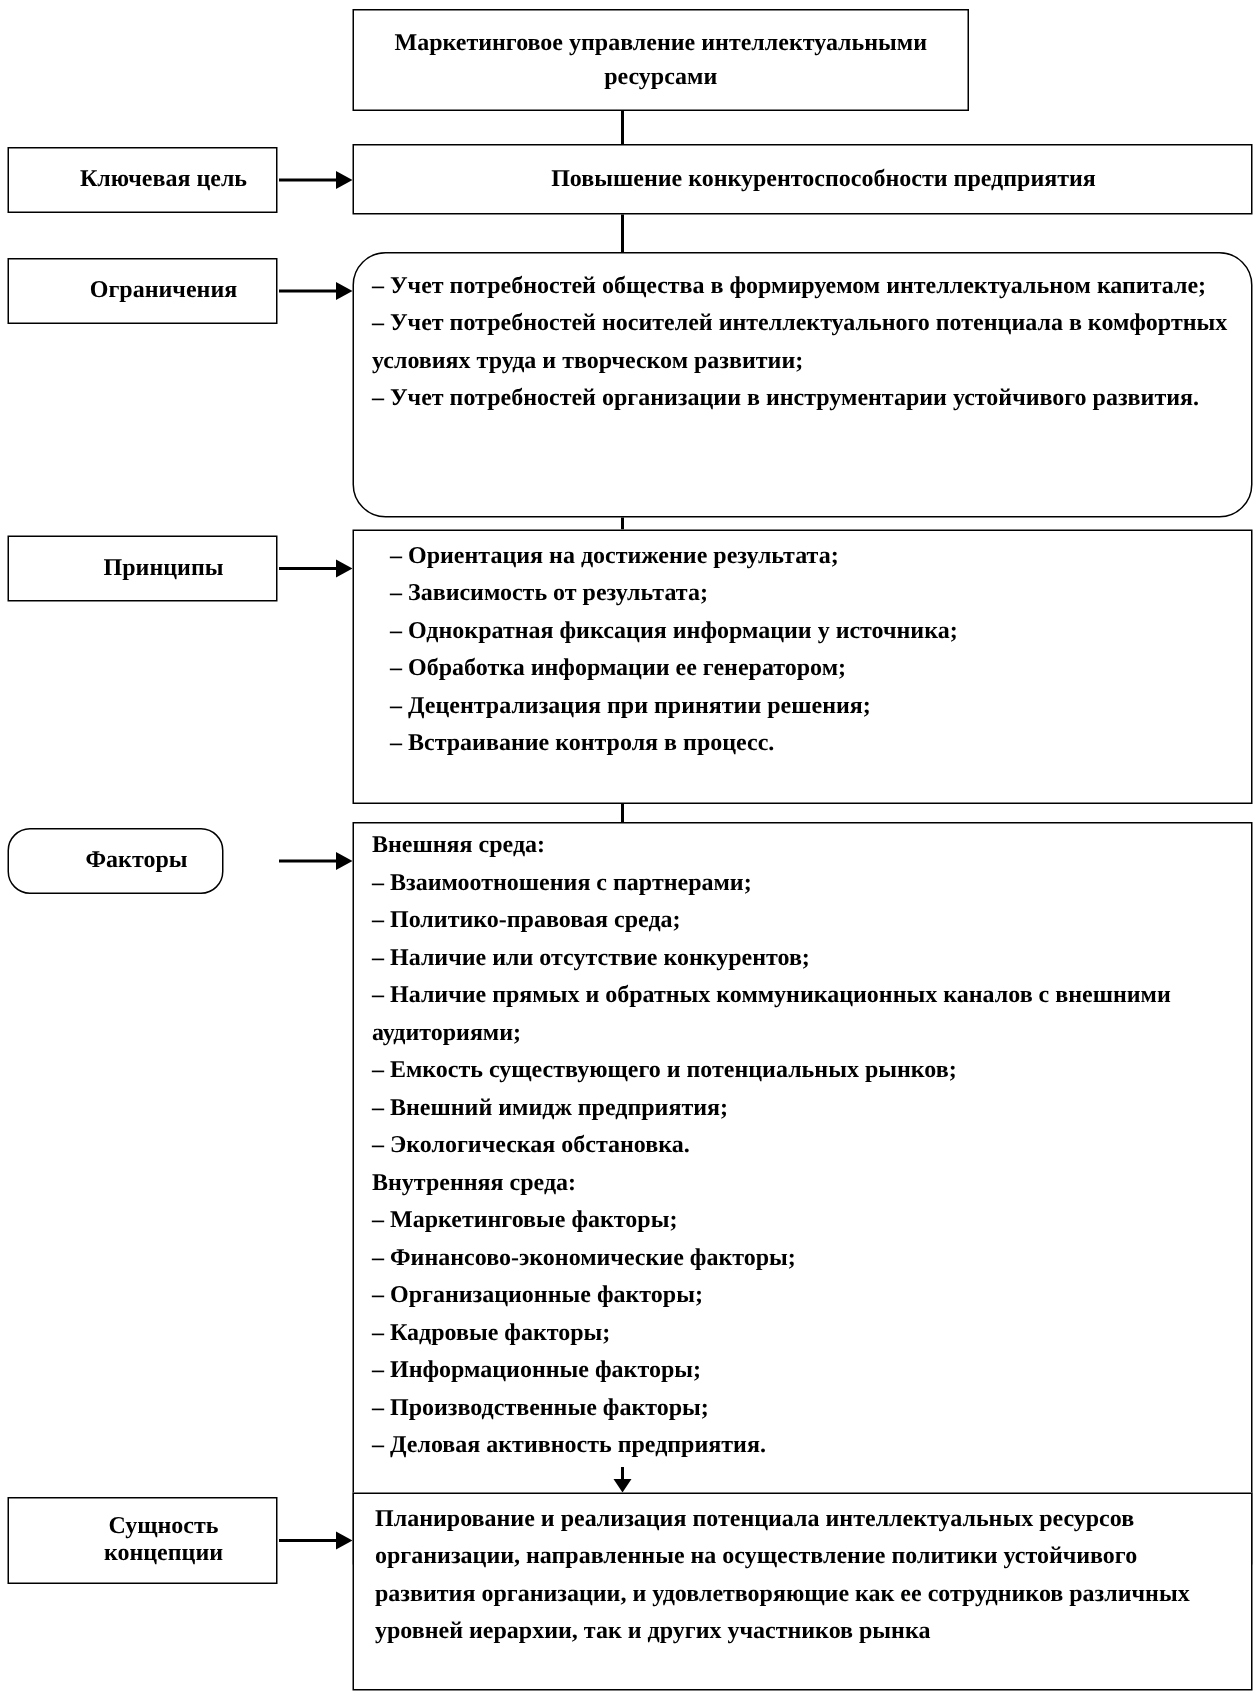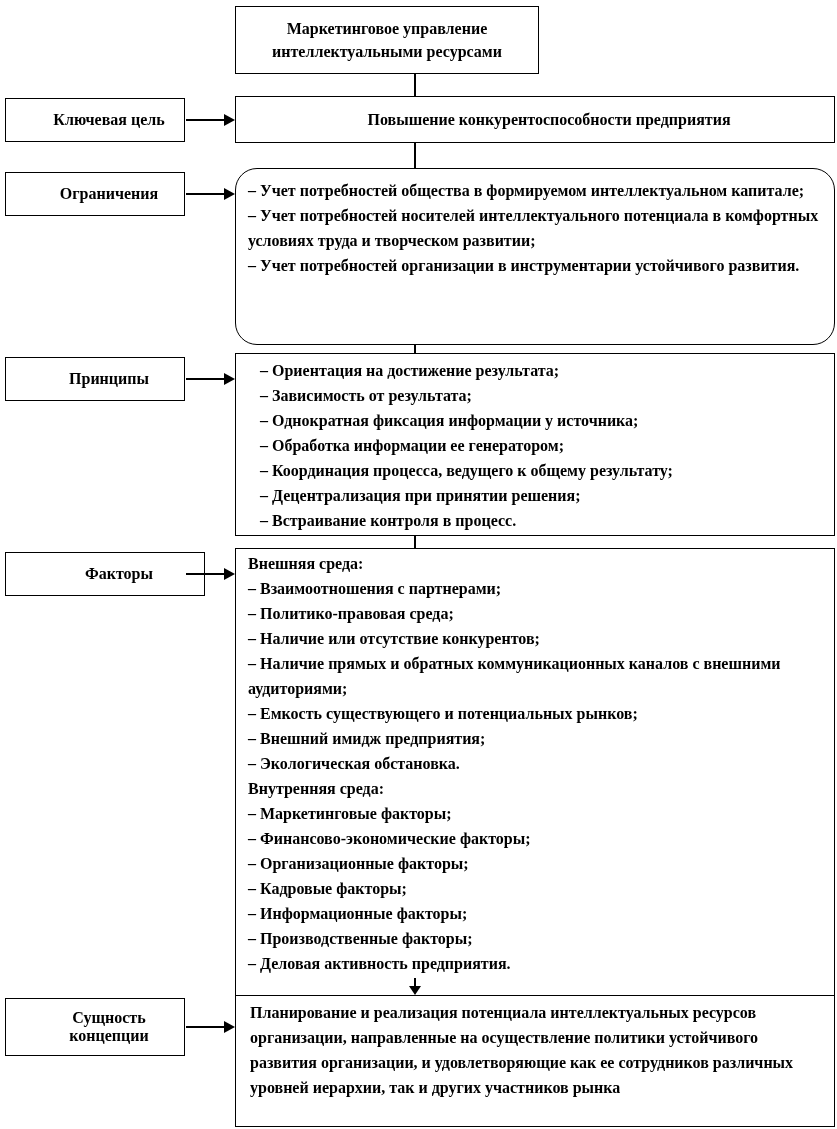--- a/index.html
+++ b/index.html
@@ -72,21 +72,21 @@
   }
   .label-text { padding: 0 4px; }
   .narrow { max-width: 112px; display: inline-block; }
   .title-box { line-height: 23px; padding: 0 14px; }
 </style>
 </head>
 <body>
 
 <div id="canvas">
 
-  <div class="box center title-box" style="left:235px; top:6px; width:304px; height:68px;">
+  <div class="box center title-box" style="left:235px; top:6px; width:411px; height:68px;">
     <span>Маркетинговое управление интеллектуальными ресурсами</span>
   </div>
 
   <div class="vline" style="left:414px; top:74px; height:24px;"></div>
 
   <div class="box center" style="left:5px; top:98px; width:180px; height:44px;">
     <span class="label-text">Ключевая цель</span>
   </div>
   <div class="harrow" style="left:186px; top:114px;">
     <div class="shaft"></div>
@@ -118,28 +118,27 @@
   </div>
   <div class="harrow" style="left:186px; top:373px;">
     <div class="shaft"></div>
     <div class="head"></div>
   </div>
   <div class="box list-box" style="left:235px; top:353px; width:600px; height:183px; padding:4px 24px;">
     <div class="item">– Ориентация на достижение результата;</div>
     <div class="item">– Зависимость от результата;</div>
     <div class="item">– Однократная фиксация информации у источника;</div>
     <div class="item">– Обработка информации ее генератором;</div>
-    <div class="item">– Координация процесса, ведущего к общему результату;</div>
     <div class="item">– Децентрализация при принятии решения;</div>
     <div class="item">– Встраивание контроля в процесс.</div>
   </div>
 
   <div class="vline" style="left:414px; top:536px; height:12px;"></div>
 
-  <div class="box center" style="left:5px; top:552px; width:200px; height:44px;">
+  <div class="box center" style="left:5px; top:552px; width:144px; height:44px;border-radius:15px;">
     <span class="label-text">Факторы</span>
   </div>
   <div class="harrow" style="left:186px; top:568px;">
     <div class="shaft"></div>
     <div class="head"></div>
   </div>
   <div class="box list-box" style="left:235px; top:548px; width:600px; height:495px; padding:2px 12px;">
     <div class="item">Внешняя среда:</div>
     <div class="item">– Взаимоотношения с партнерами;</div>
     <div class="item">– Политико-правовая среда;</div>

